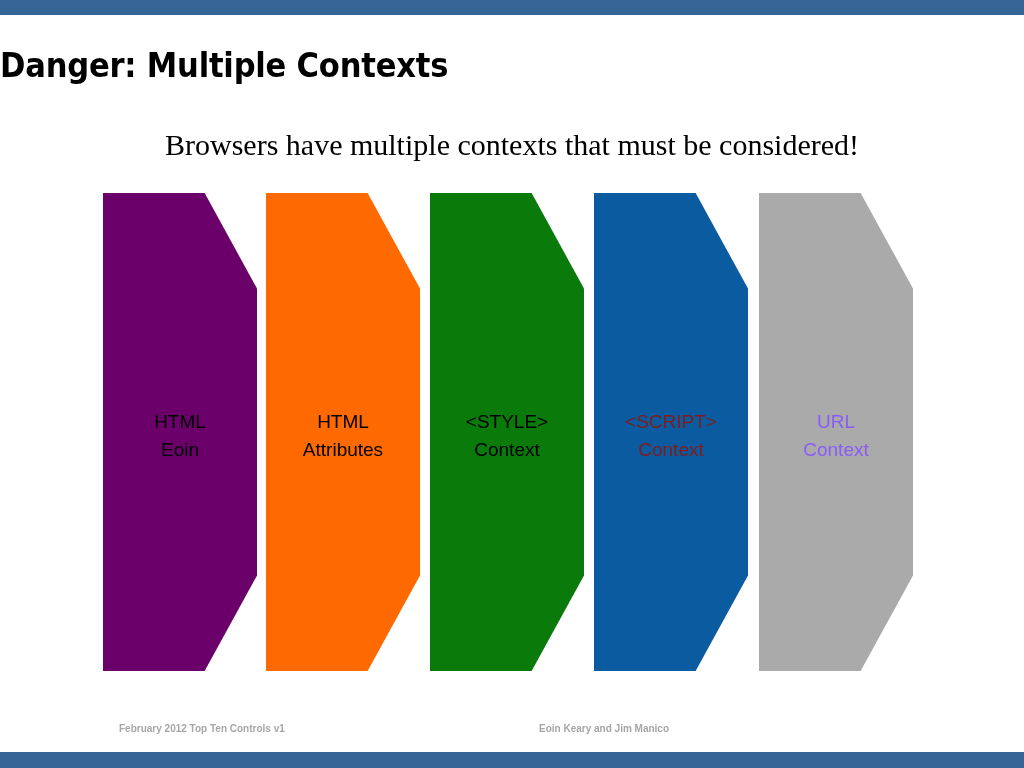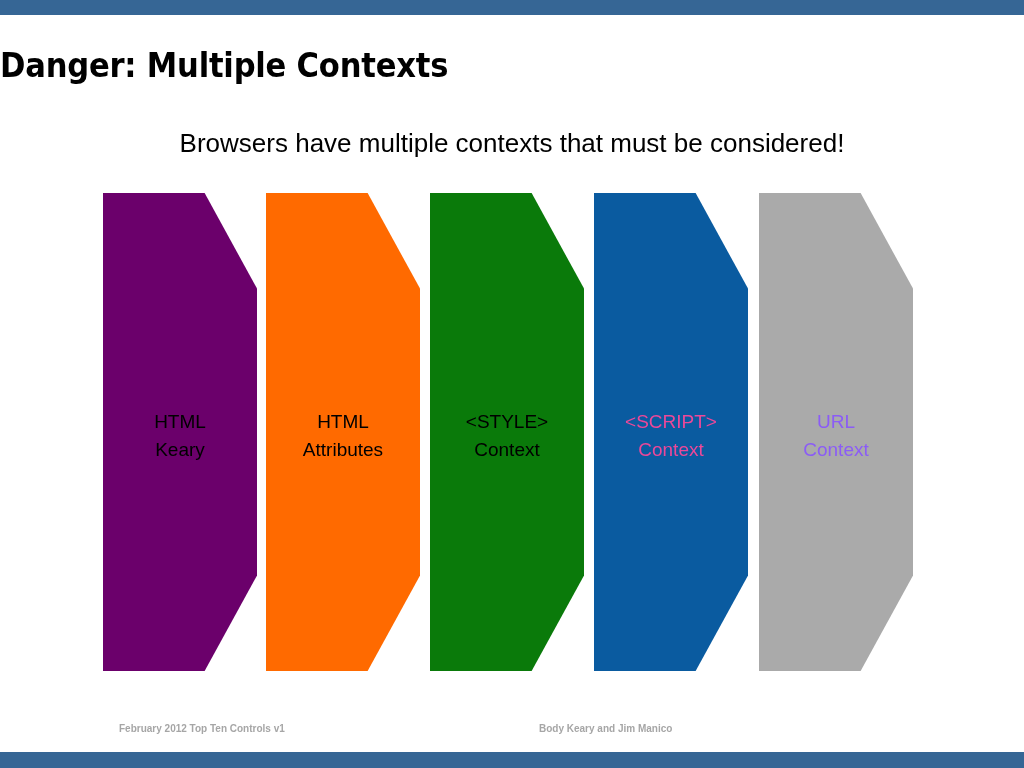--- a/index.html
+++ b/index.html
@@ -47,23 +47,23 @@
     letter-spacing: -0.2px;
     color: #000000;
     white-space: nowrap;
   }
   .slide-subtitle {
     position: absolute;
     left: 0;
     top: 128px;
     width: 1024px;
     text-align: center;
-    font-family: Liberation Sans, sans-serif;
+    font-family: Liberation Serif, serif;
     font-weight: normal;
-    font-size: 26px;
+    font-size: 30px;
     color: #000000;
     white-space: nowrap;
   }
   .chevron-area {
     position: absolute;
     left: 0;
     top: 188px;
     width: 1024px;
     height: 490px;
   }
@@ -132,42 +132,42 @@
   <div class="chevron-area">
 
     <div class="chevron" style="left: 103px; background: rgb(107, 0, 107);"></div>
     <div class="chevron" style="left: 266px; background: rgb(255, 106, 0);"></div>
     <div class="chevron" style="left: 430px; background: rgb(10, 122, 10);"></div>
     <div class="chevron" style="left: 594px; background: rgb(10, 91, 160);"></div>
     <div class="chevron" style="left: 759px; background: rgb(170, 170, 170);"></div>
 
     <div class="chevron-label" style="left: 103px; color: rgb(0, 0, 0);">
       <span class="line1">HTML</span>
-      <span class="line2">Keary</span>
+      <span class="line2">Eoin</span>
     </div>
     <div class="chevron-label" style="left: 266px; color: rgb(0, 0, 0);">
       <span class="line1">HTML</span>
       <span class="line2">Attributes</span>
     </div>
     <div class="chevron-label" style="left: 430px; color: rgb(0, 0, 0); text-align: center;">
       <span class="line1">&lt;STYLE&gt;</span>
       <span class="line2">Context</span>
     </div>
-    <div class="chevron-label" style="left: 594px; color: #ec4899;">
+    <div class="chevron-label" style="left: 594px; color: #7f1d1d;">
       <span class="line1">&lt;SCRIPT&gt;</span>
       <span class="line2">Context</span>
     </div>
     <div class="chevron-label" style="left: 759px; color: #8b5cf6;">
       <span class="line1">URL</span>
       <span class="line2">Context</span>
     </div>
 
   </div>
 
   <div class="footer" style="color: rgb(166, 166, 166);">
     <span class="footer-left">February 2012  Top Ten Controls v1</span>
-    <span class="footer-center">Body Keary and Jim Manico</span>
+    <span class="footer-center">Eoin Keary and Jim Manico</span>
     <span class="footer-right">Page 6</span>
   </div>
 
   <div class="bottom-bar" style="background: rgb(54, 102, 149);"></div>
 
 </div>
 
 </body></html>

